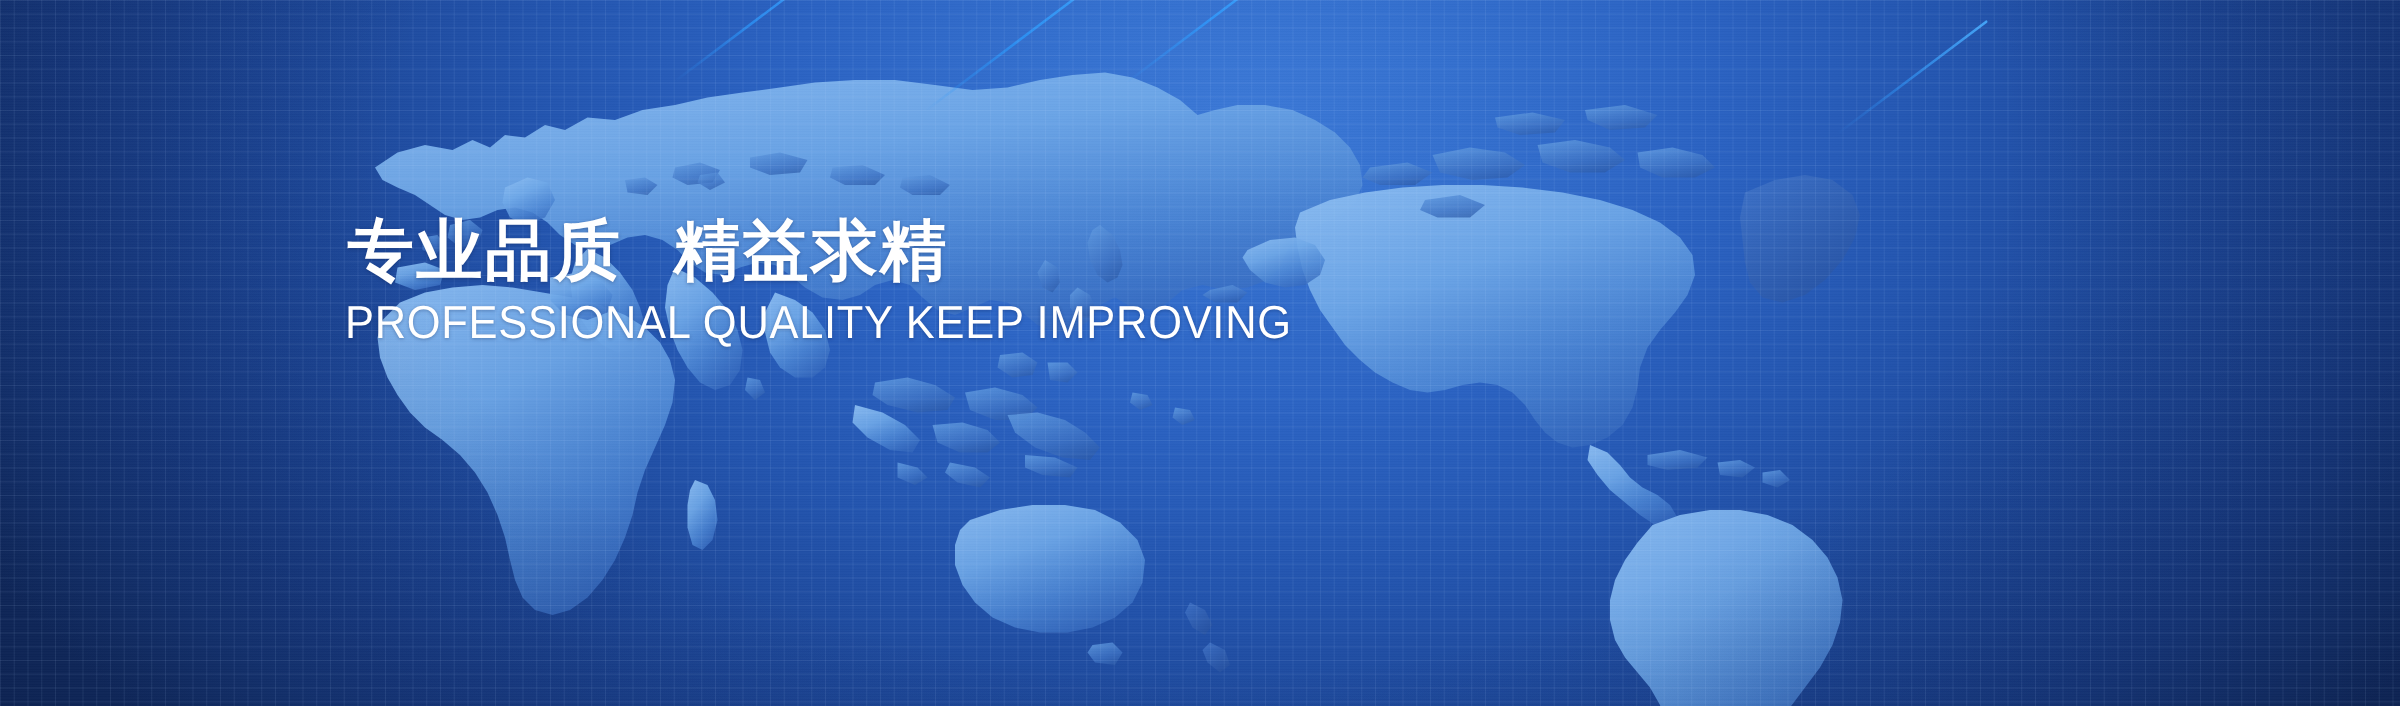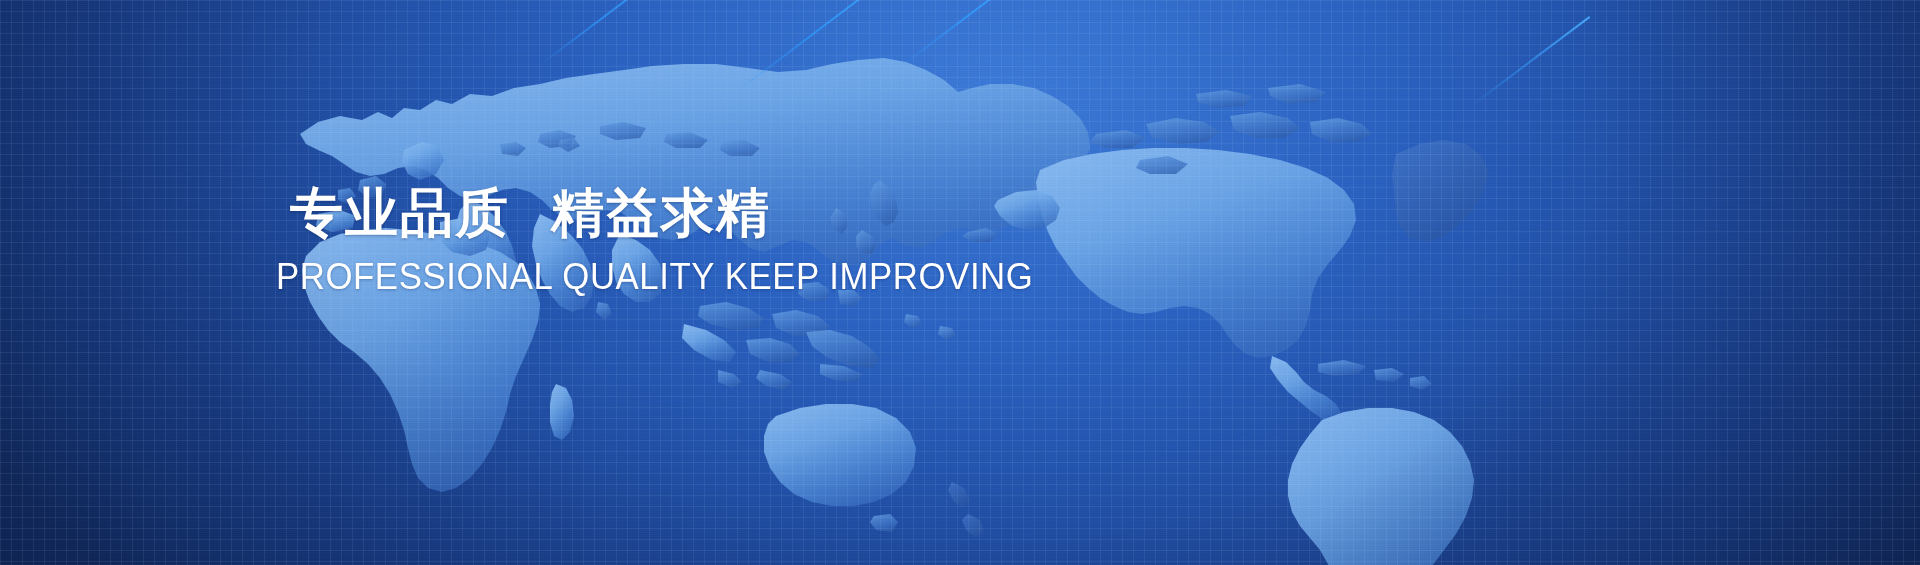--- a/index.html
+++ b/index.html
@@ -114,21 +114,21 @@
 
   
   #copy {
     position: absolute;
     left: 274px;
     top: 168px;
     width: 900px;
   }
 
   #headline-cn {
-    margin: 16px;
+    margin: 4px;
     font-family: "DejaVu Sans", "Liberation Sans", sans-serif;
     font-size: 53px;
     line-height: 1.08;
     font-weight: 700;
     color: #ffffff;
     letter-spacing: 2px;
     white-space: pre;
     text-shadow: 0 1px 3px rgba(6,24,66,0.34);
   }
 

